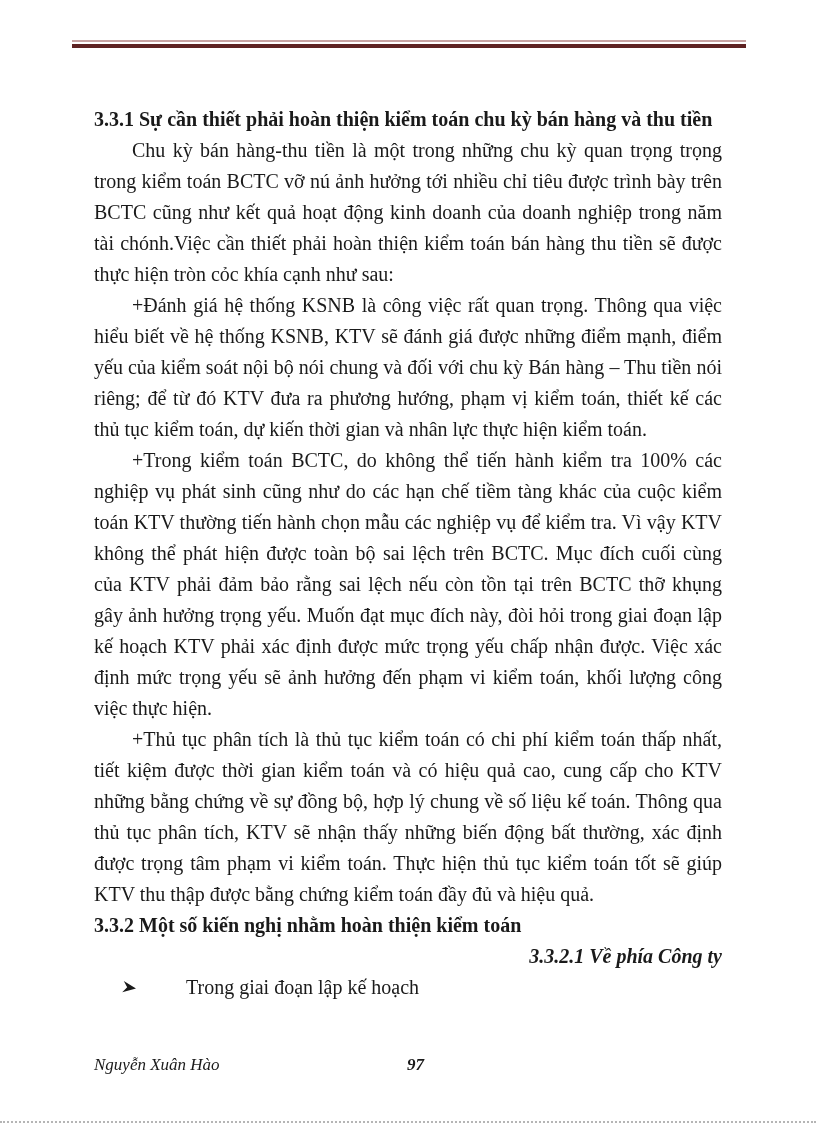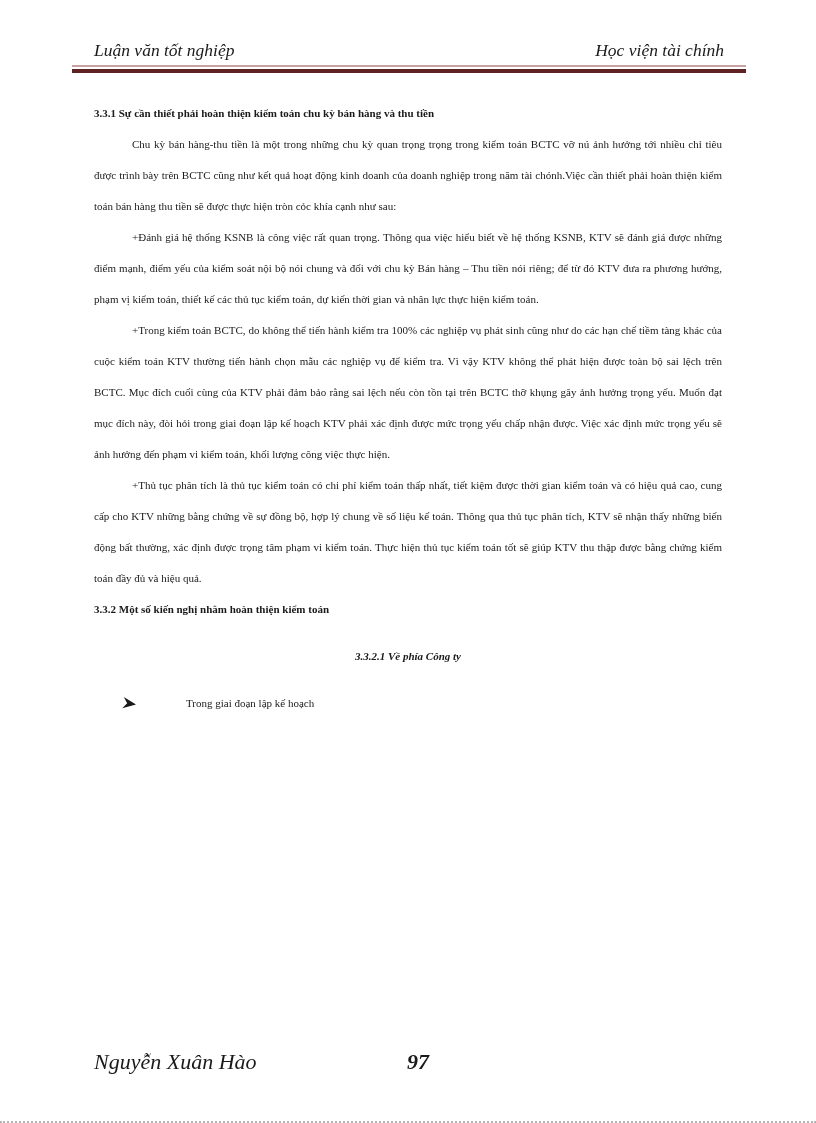--- a/index.html
+++ b/index.html
@@ -36,46 +36,46 @@
     padding: 0 22px 4px 22px;
   }
   .header-rule {
     height: 2px;
     border-top: 2px solid #c8a2a2;
     border-bottom: 4px solid #5e2222;
   }
   
   .content {
     position: absolute;
-    top: 98px;
+    top: 104px;
     left: 94px;
     width: 628px;
-    font-size: 11px;
+    font-size: 20px;
     line-height: 31px;
     text-align: justify;
   }
   .section-heading {
     font-weight: bold;
     text-align: left;
     margin: 0;
   }
   .content p {
     margin: 0;
     text-indent: 38px;
   }
   .subsection-heading {
     font-weight: bold;
     text-align: left;
     margin: 0;
   }
   .subsubsection-heading {
     font-weight: bold;
     font-style: italic;
-    text-align: center;
-    margin: 16px;
+    text-align: right;
+    margin: 0;
   }
   .bullet-row {
     display: flex;
     align-items: center;
     text-align: center;
   }
   .bullet-marker {
     margin-left: 28px;
     width: 64px;
     flex: 0 0 auto;
@@ -85,36 +85,32 @@
   .bullet-marker svg { display: block; }
   
   .footer {
     position: absolute;
     left: 94px;
     right: 96px;
     bottom: 46px;
     display: flex;
     align-items: baseline;
     font-style: italic;
-    font-size: 22px;
+    font-size: 17px;
   }
   .footer .f-left  { flex: 1; text-align: left; }
   .footer .f-mid   { flex: 1; text-align: center; }
   .footer .f-right { flex: 1; text-align: left; font-weight: bold; }
 </style>
 </head>
 <body>
 
 <div class="page">
 
   <div class="header">
-    <div class="header-row">
-      <span>Luận văn tốt nghiệp</span>
-      <span>Học viện tài chính</span>
-    </div>
     <div class="header-rule"></div>
   </div>
 
   <div class="content">
 
     <div class="section-heading">3.3.1 Sự cần thiết phải hoàn thiện kiểm toán chu kỳ bán hàng và thu tiền</div>
 
     <p>Chu kỳ bán hàng-thu tiền là một trong những chu kỳ quan trọng trọng trong kiểm toán BCTC vỡ nú ảnh hưởng tới nhiều chỉ tiêu được trình bày trên BCTC cũng như kết quả hoạt động kinh doanh của doanh nghiệp trong năm tài chónh.Việc cần thiết phải hoàn thiện kiểm toán bán hàng thu tiền sẽ được thực hiện tròn cỏc khía cạnh như sau:</p>
 
     <p>+Đánh giá hệ thống KSNB là công việc rất quan trọng. Thông qua việc hiểu biết về hệ thống KSNB, KTV sẽ đánh giá được những điểm mạnh, điểm yếu của kiểm soát nội bộ nói chung và đối với chu kỳ Bán hàng – Thu tiền nói riêng; để từ đó KTV đưa ra phương hướng, phạm vị kiểm toán, thiết kế các thủ tục kiểm toán, dự kiến thời gian và nhân lực thực hiện kiểm toán.</p>

